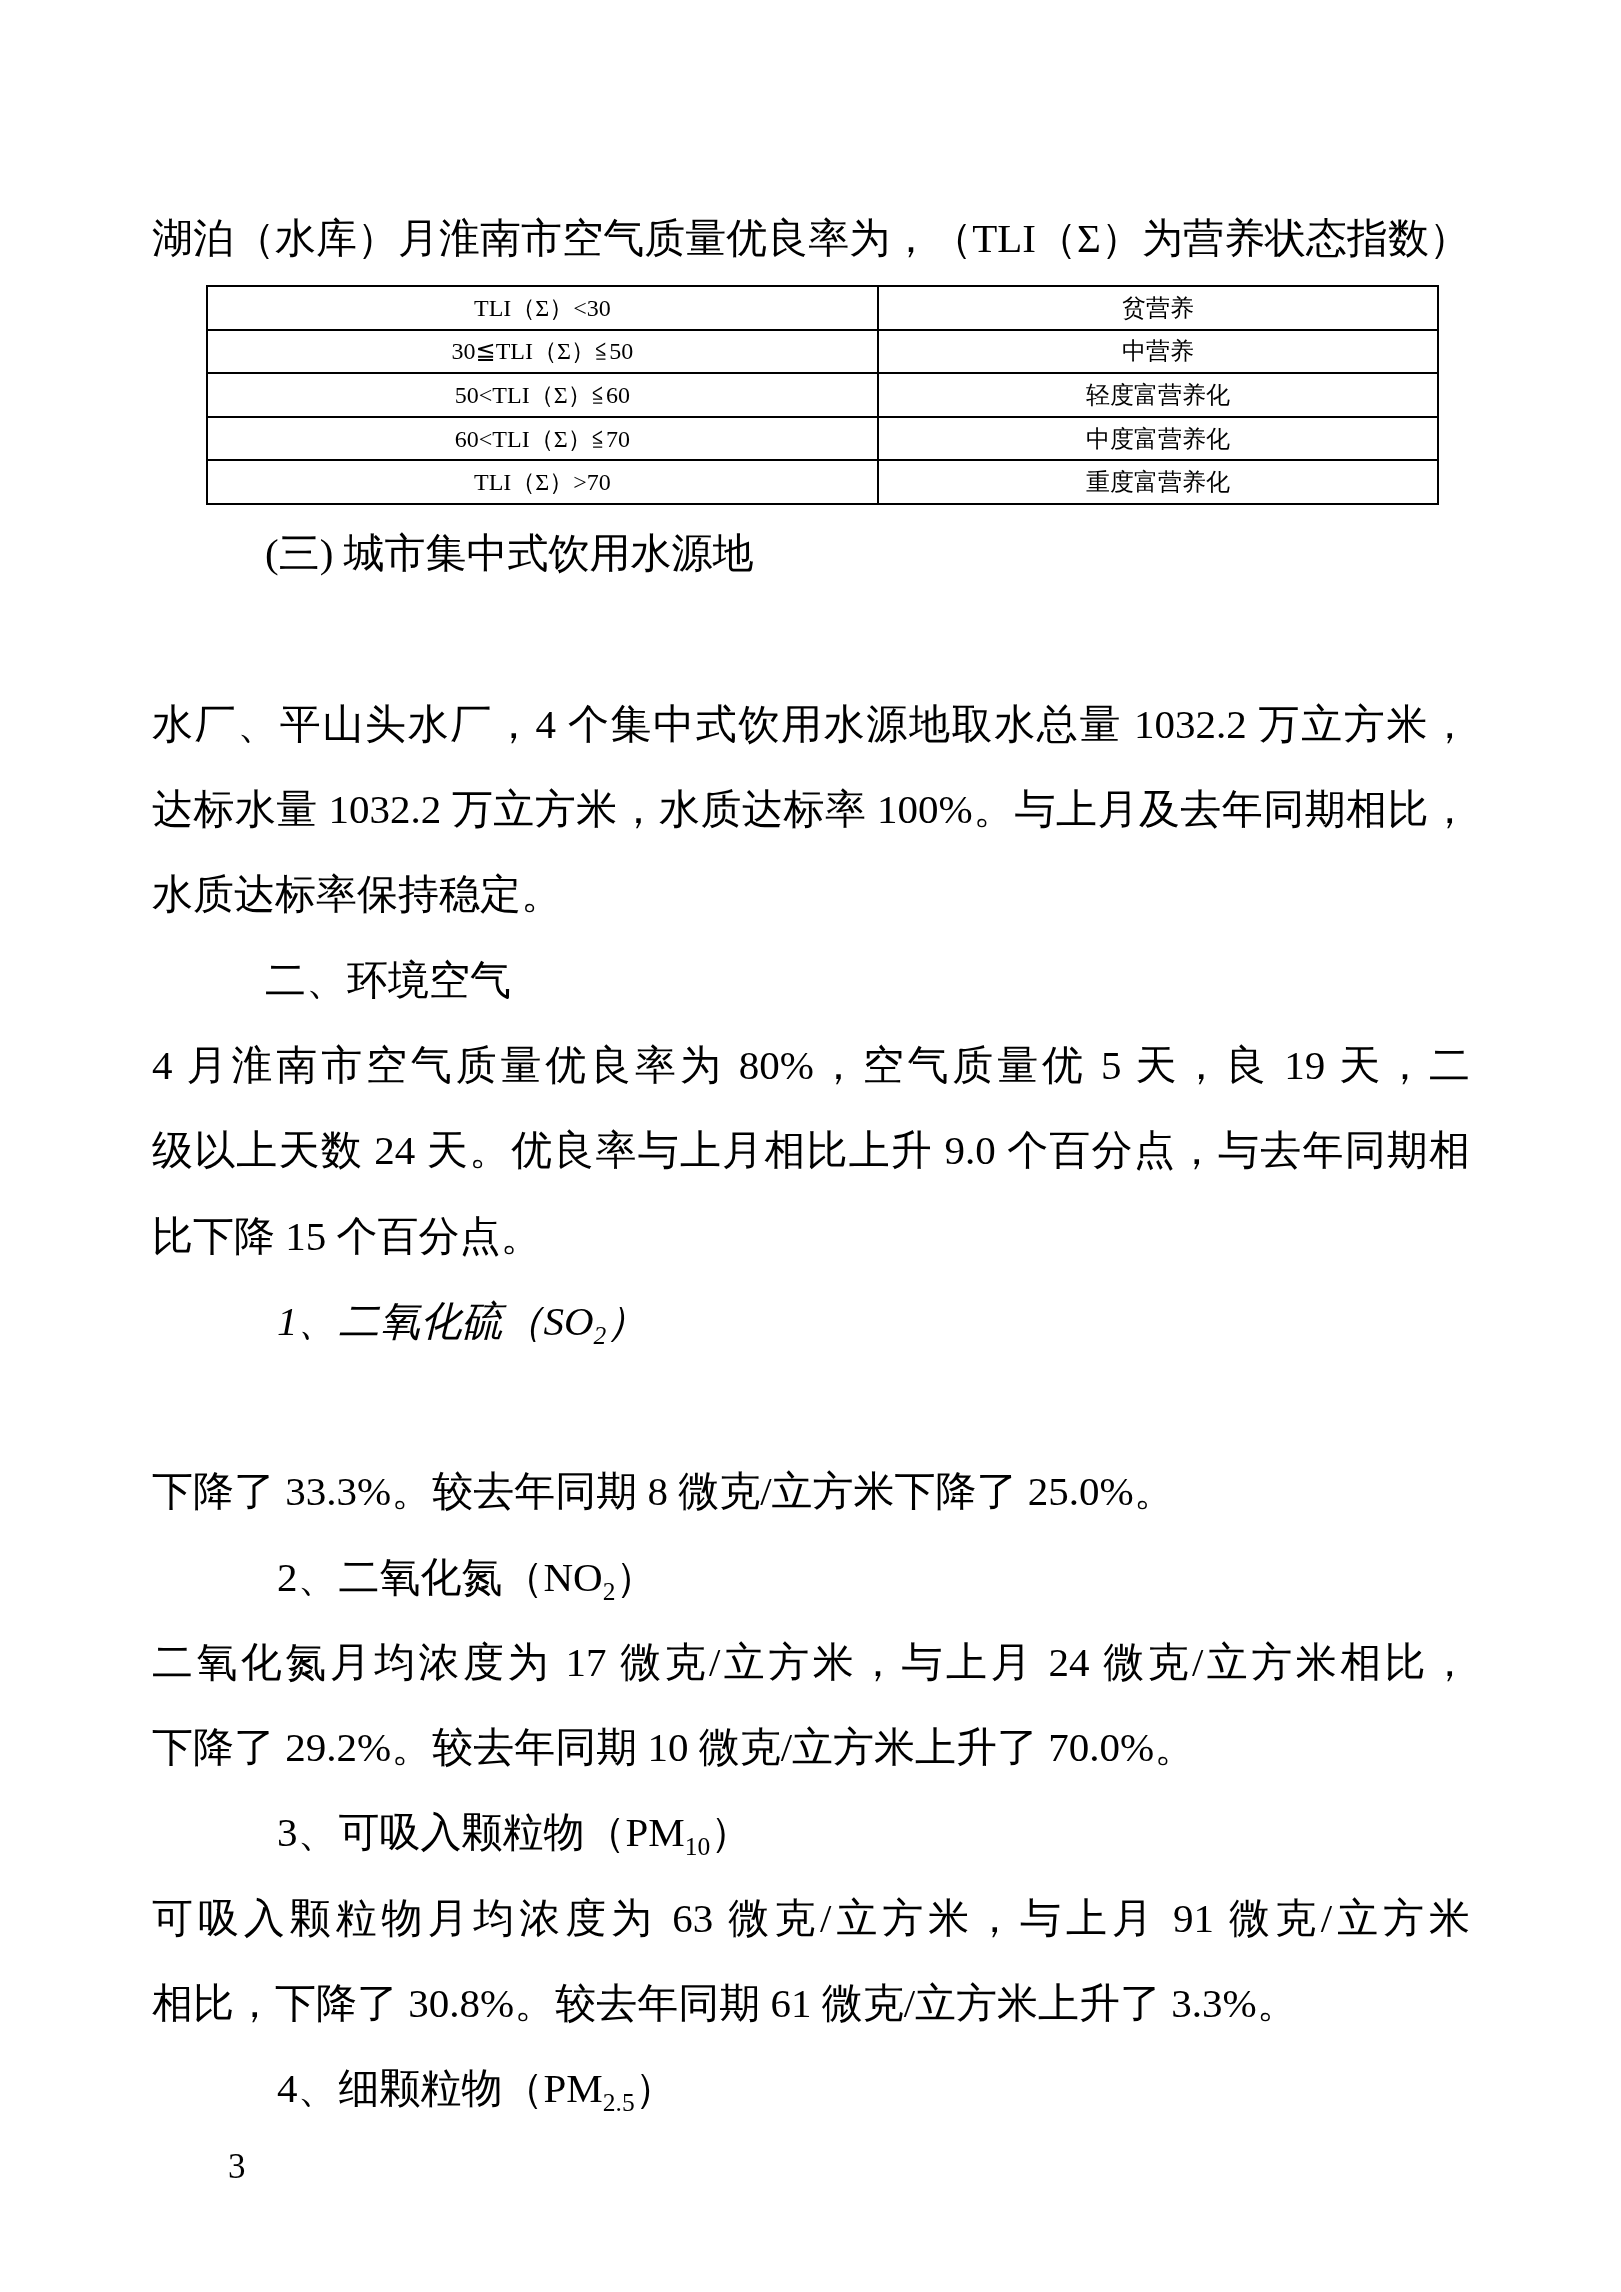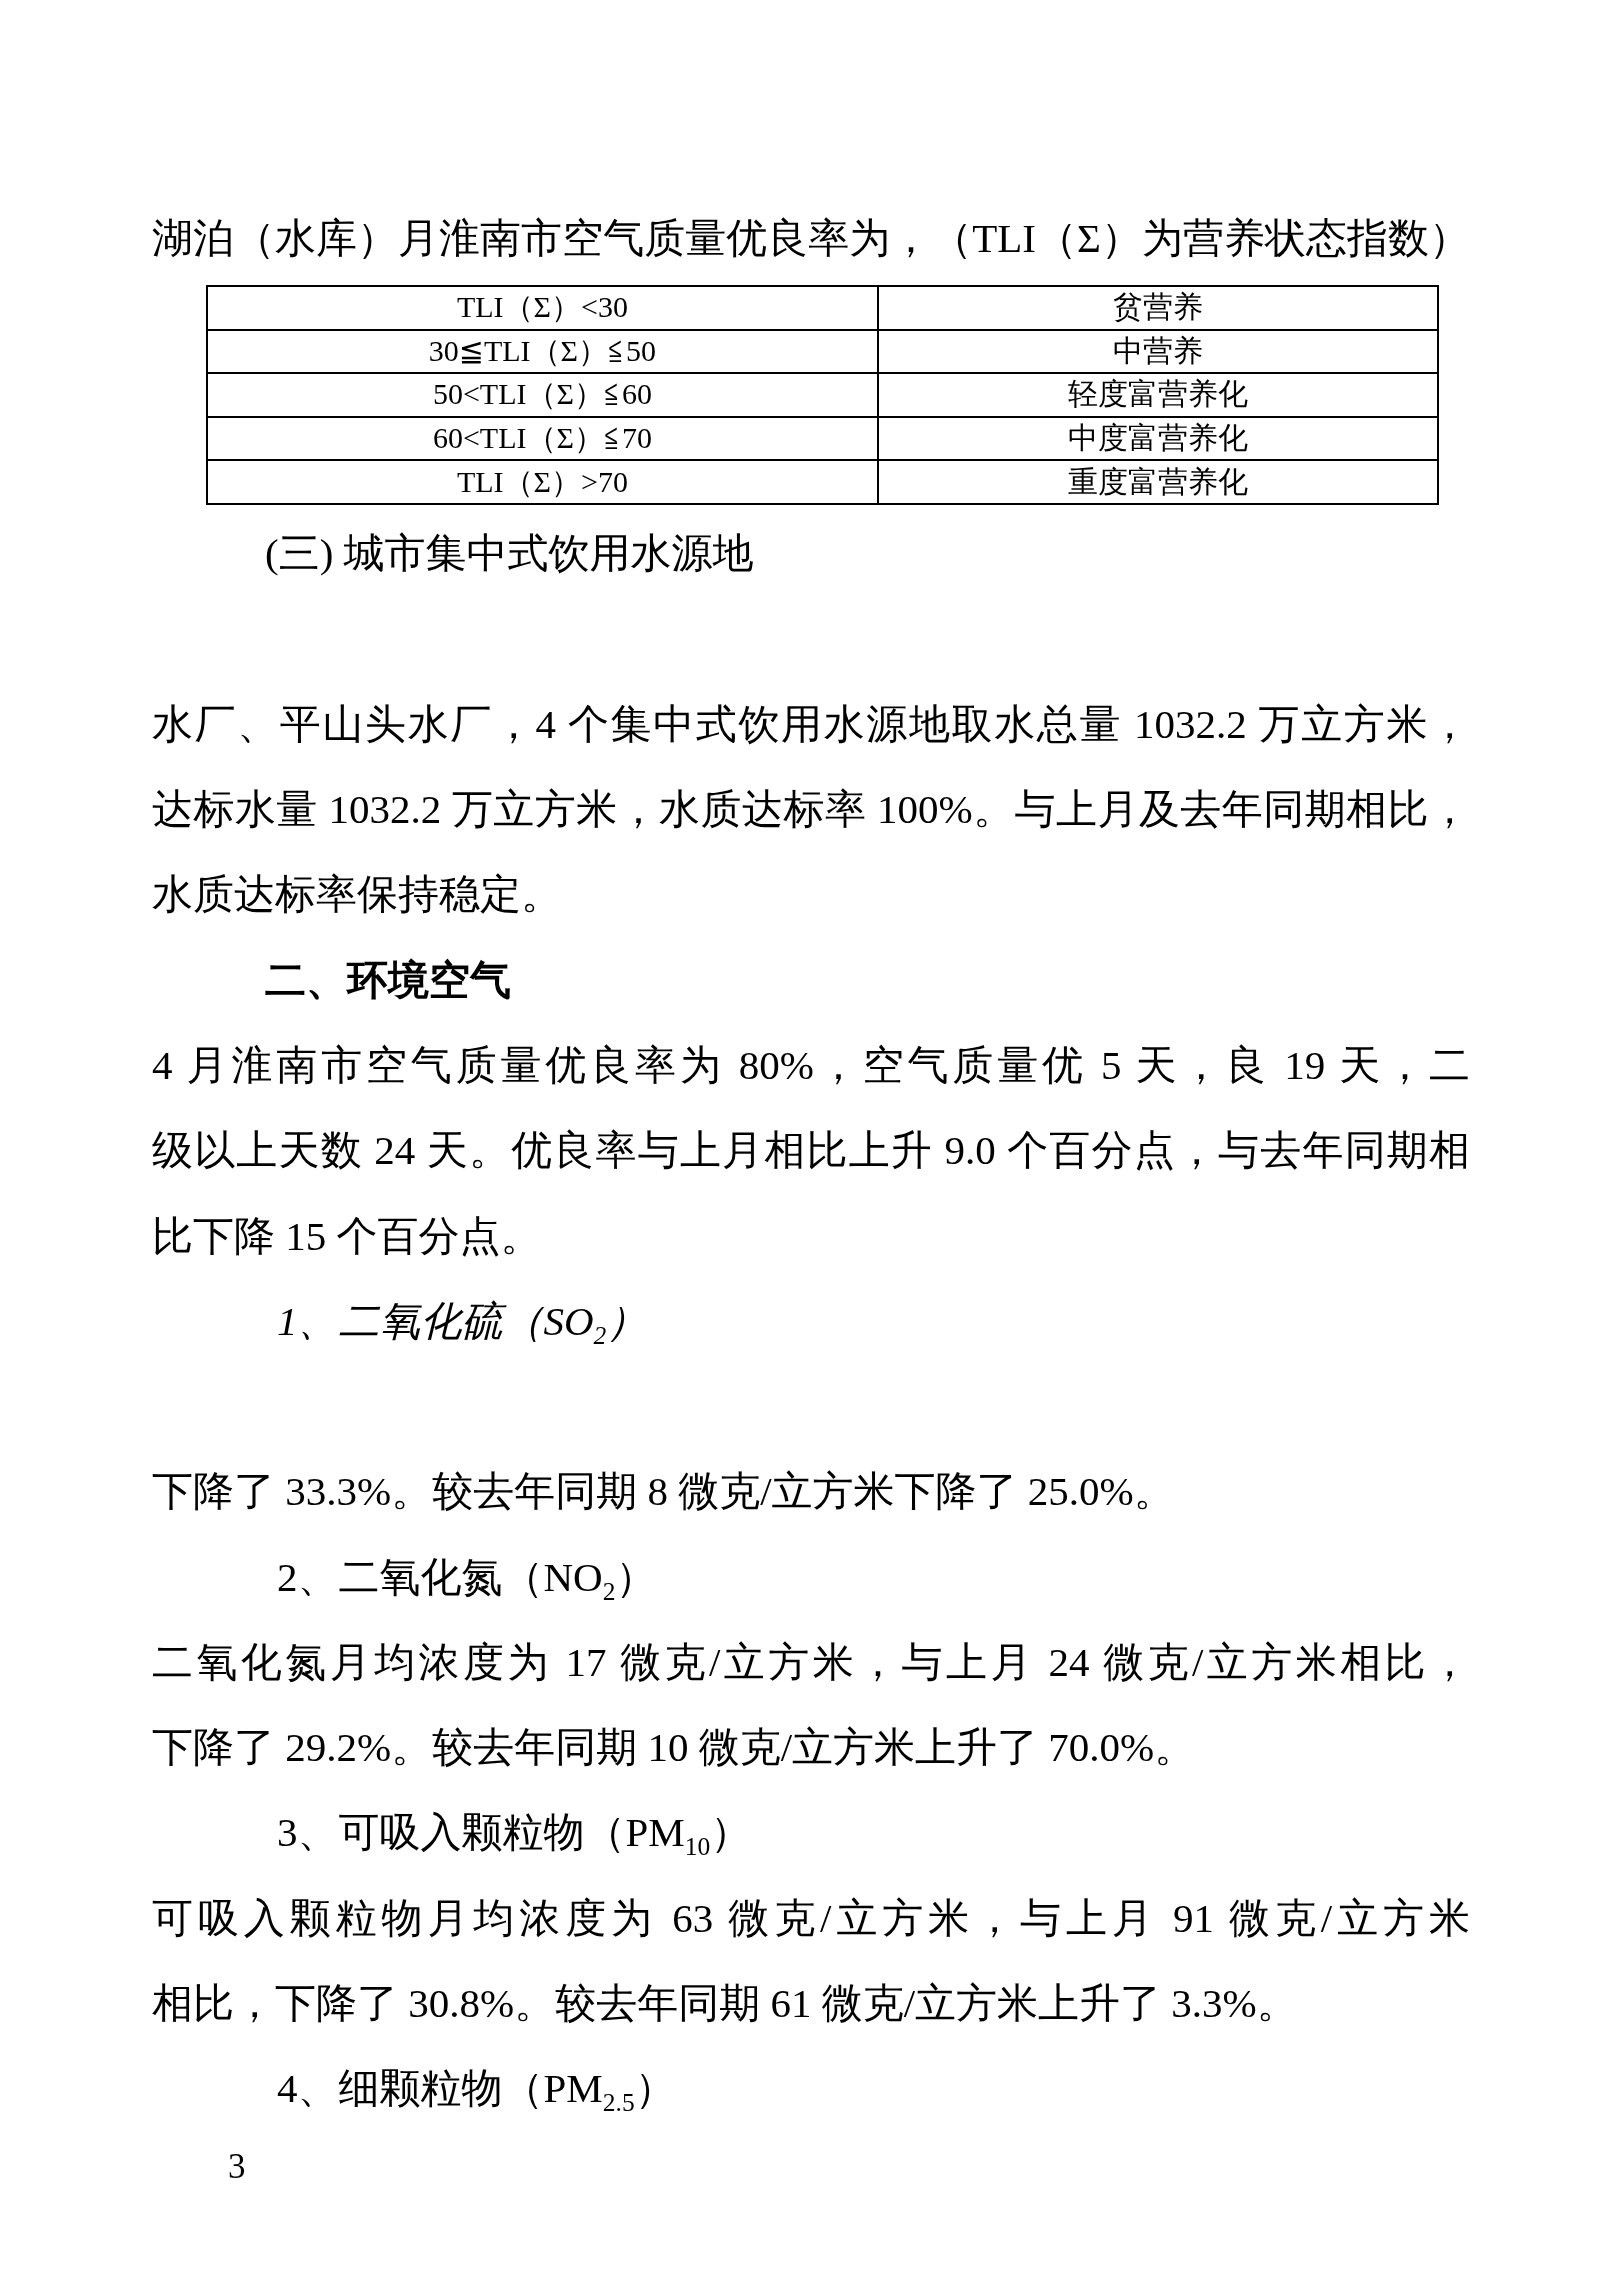--- a/index.html
+++ b/index.html
@@ -22,29 +22,29 @@
     overflow:visible;
   }
   .fill{
     white-space:normal;
     text-align:justify;
     text-align-last:justify;
     overflow:hidden;
   }
   .ind{ padding-left:113px; width:1206px; }
   .ind2{ padding-left:125px; width:1193px; }
-  .bold{ font-weight:bold; }
+  .bold{ font-weight:normal; }
   sub.sm{ font-size:25.5px; line-height:0; }
   table.tli{
     position:absolute;
     left:206px; top:285px;
     width:1233px; height:220px;
     border-collapse:collapse;
     table-layout:fixed;
-    font-size:30px;
+    font-size:24px;
   }
   table.tli td{
     border:2px solid #000;
     text-align:center;
     vertical-align:middle;
     padding:0;
   }
   table.tli colgroup col.c1{width:54.5%;}
   table.tli colgroup col.c2{width:45.5%;}
   tr.t1 td{ border-top:2px solid #000; border-bottom:1px solid #000; }

